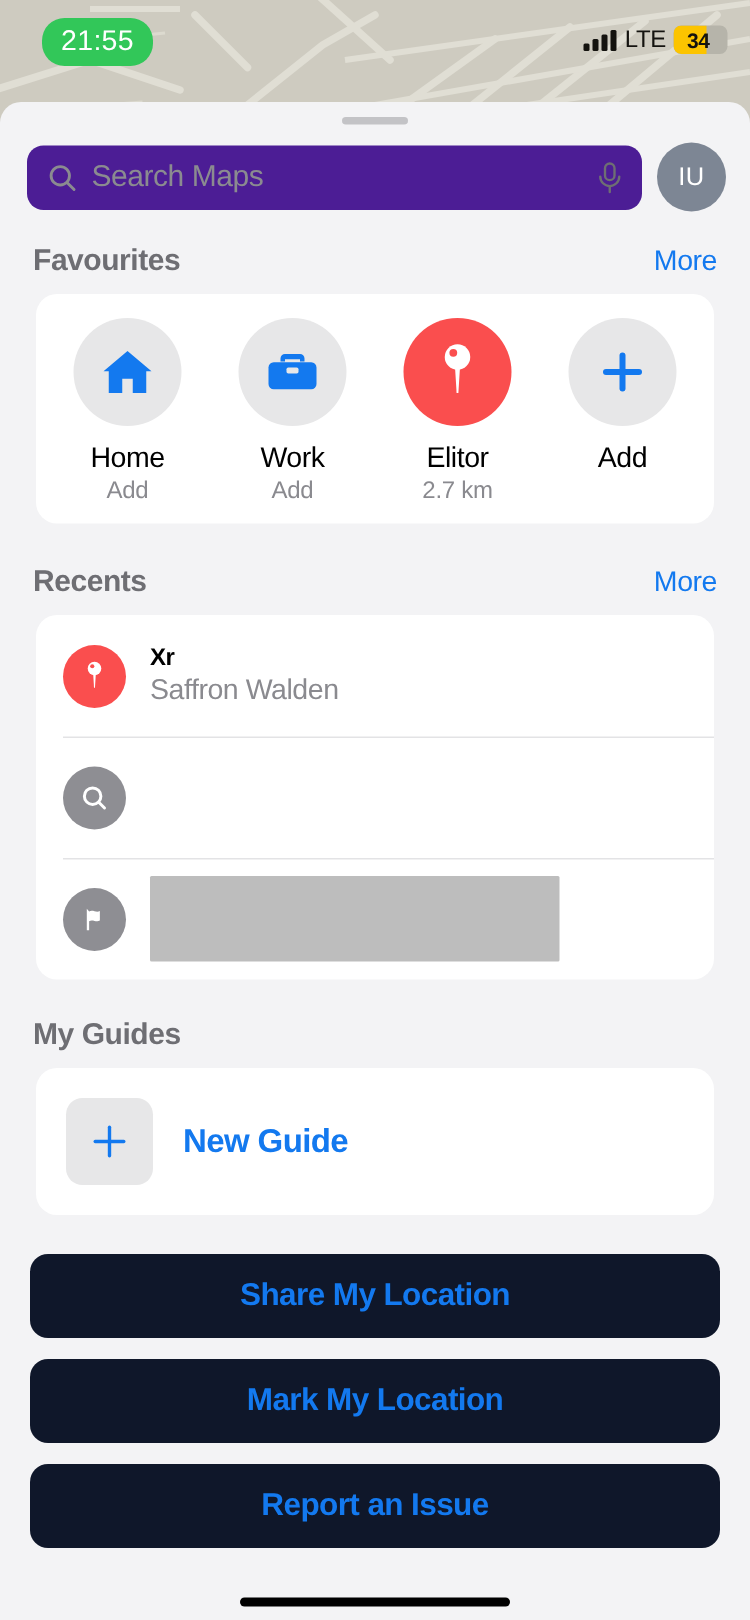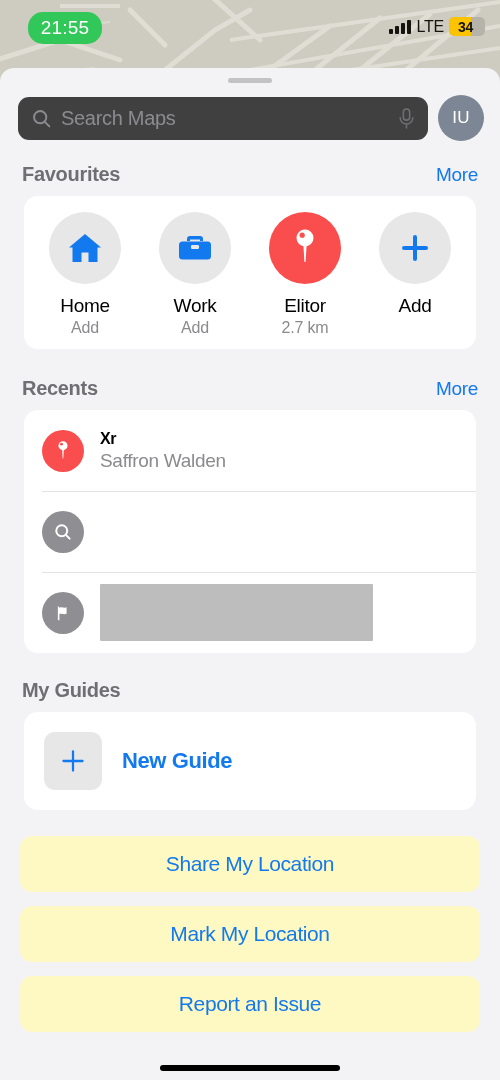--- a/index.html
+++ b/index.html
@@ -69,21 +69,21 @@
     width: 44px; height: 5px; border-radius: 3px; background: #c3c3c6;
     margin: 10px auto 0 auto;
   }
 
   
   #search-row {
     display: flex; align-items: center; gap: 10px;
     padding: 12px 16px 0 18px;
   }
   #search-field {
-    flex: 1; height: 43px; background: #404040; border-radius: 11px;
+    flex: 1; height: 43px; background: #4c1d95; border-radius: 11px;
     display: flex; align-items: center; padding: 0 12px 0 13px; gap: 9px;
   }
   #search-placeholder {
     flex: 1; font-size: 20px; color: #8b8b90; letter-spacing: -.3px;
   }
   .icon-svg { display: block; }
   #avatar {
     width: 46px; height: 46px; border-radius: 50%;
     background: #7d8694;
     display: flex; align-items: center; justify-content: center;
@@ -166,23 +166,23 @@
     width: 58px; height: 58px; border-radius: 11px; background: #e7e7e8;
     display: flex; align-items: center; justify-content: center;
   }
   #new-guide-label {
     font-size: 22px; color: #1379ef; font-weight: bold; letter-spacing: -.4px;
   }
 
   
   #actions { margin-top: 26px; padding: 0 20px; }
   .action-btn {
-    height: 56px; background: #fef9c3; border-radius: 12px;
-    display: flex; align-items: center; justify-content: center;
-    font-size: 21px; font-weight: normal; color: #1379ef; letter-spacing: -.4px;
+    height: 56px; background: #0f172a; border-radius: 12px;
+    display: flex; align-items: center; justify-content: center;
+    font-size: 21px; font-weight: bold; color: #1379ef; letter-spacing: -.4px;
     margin-bottom: 14px;
   }
 
   
   #home-indicator {
     position: absolute; left: 50%; bottom: 9px; transform: translateX(-50%);
     width: 180px; height: 6px; border-radius: 3px; background: #000000;
     z-index: 40;
   }
 </style>

